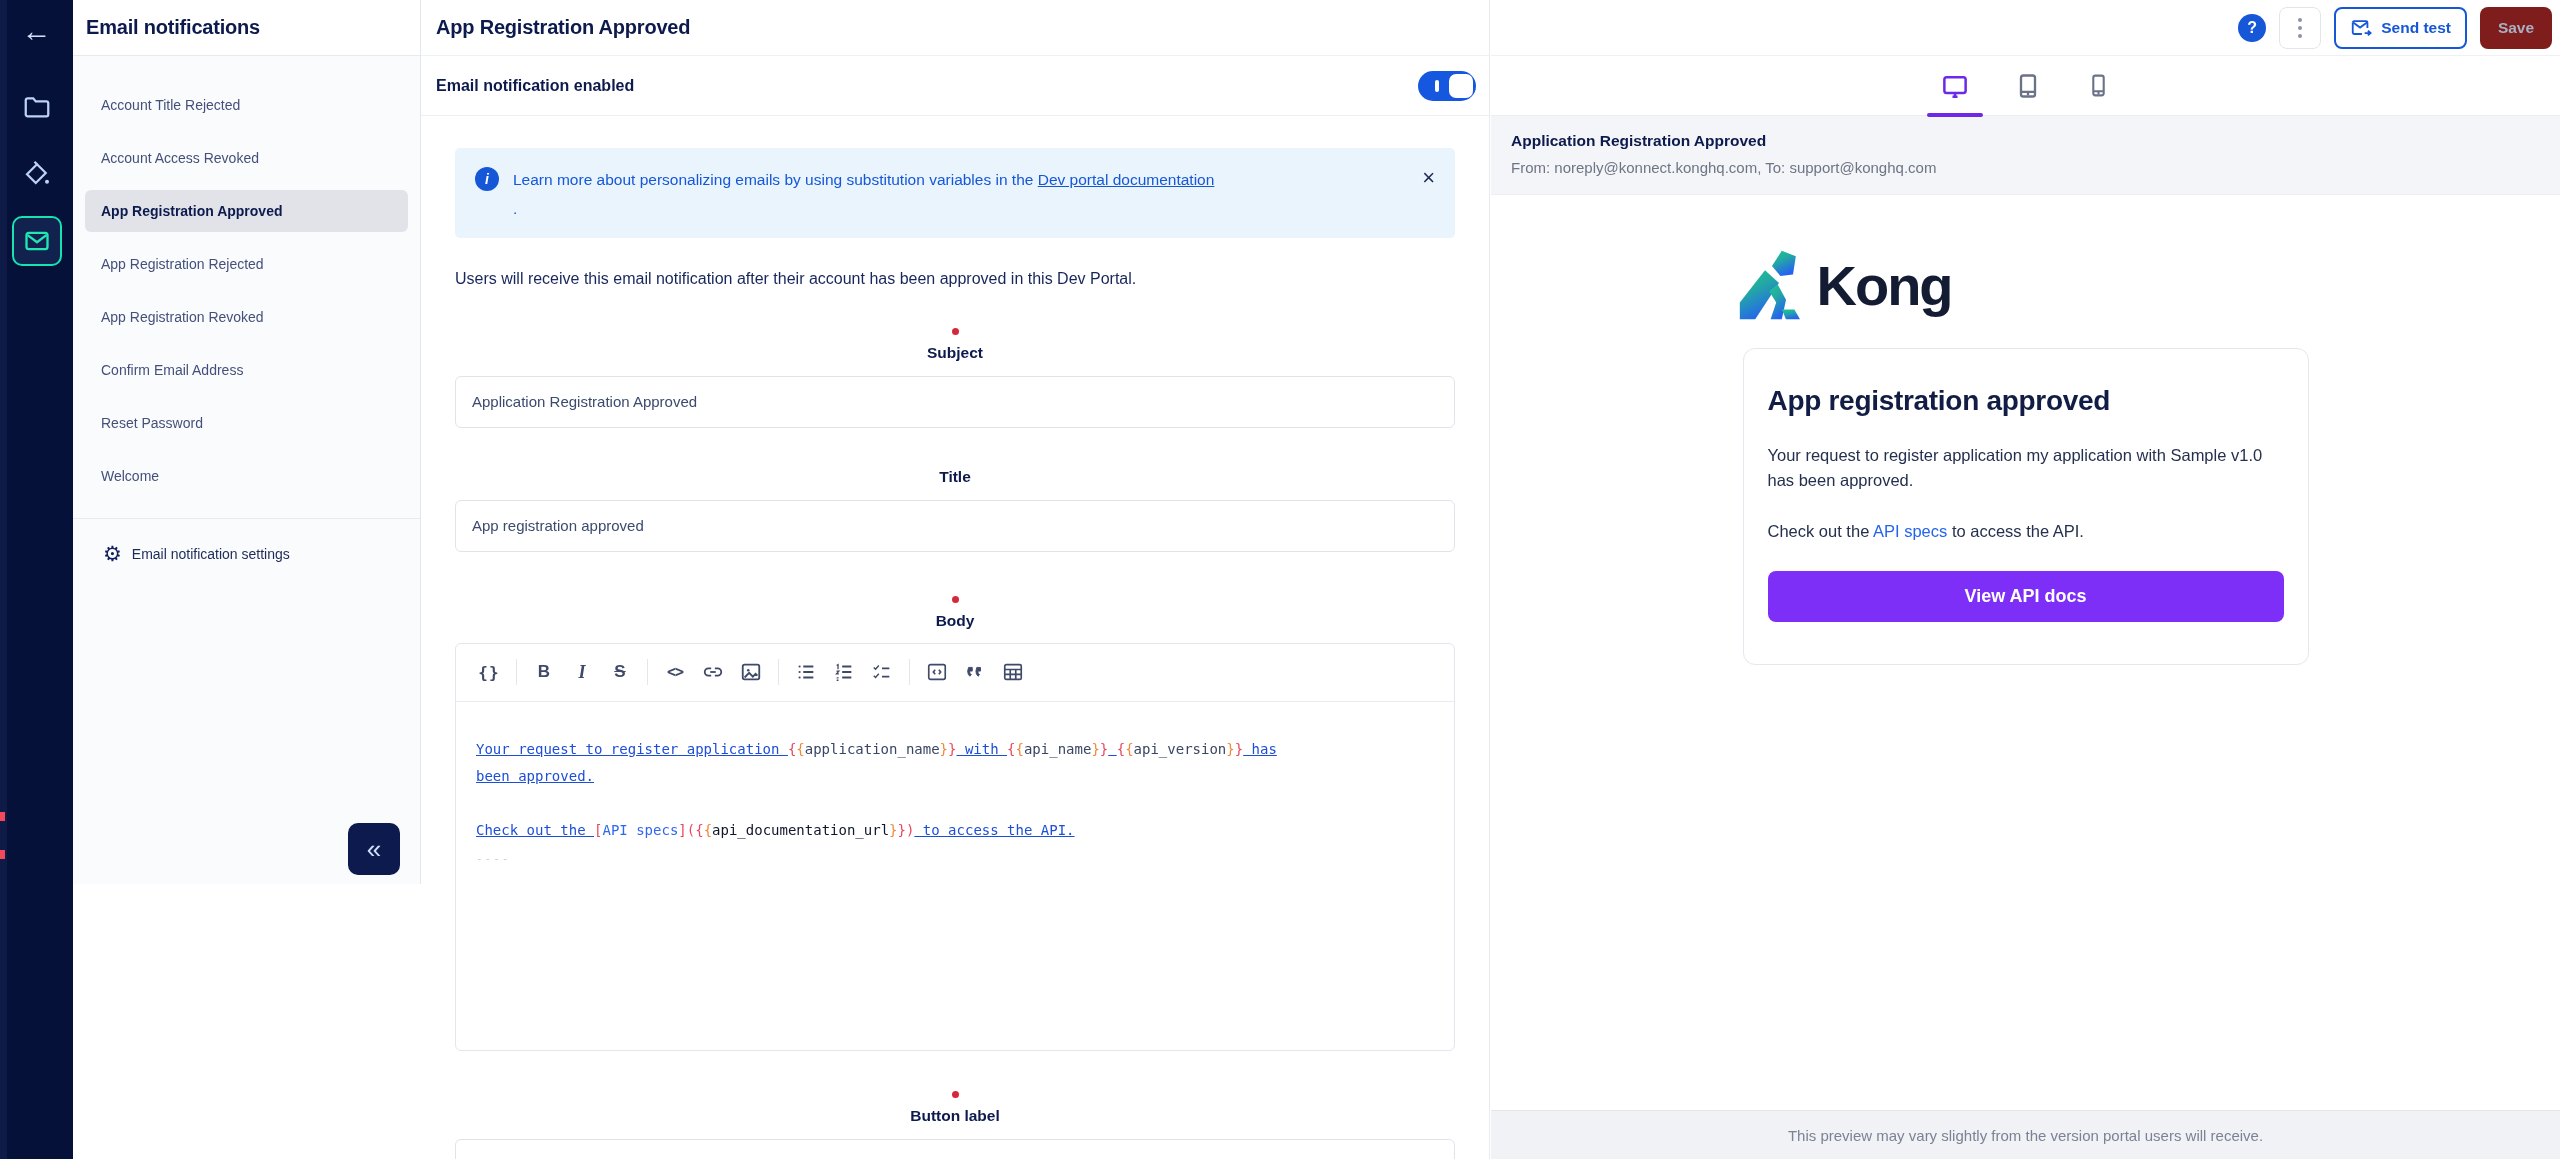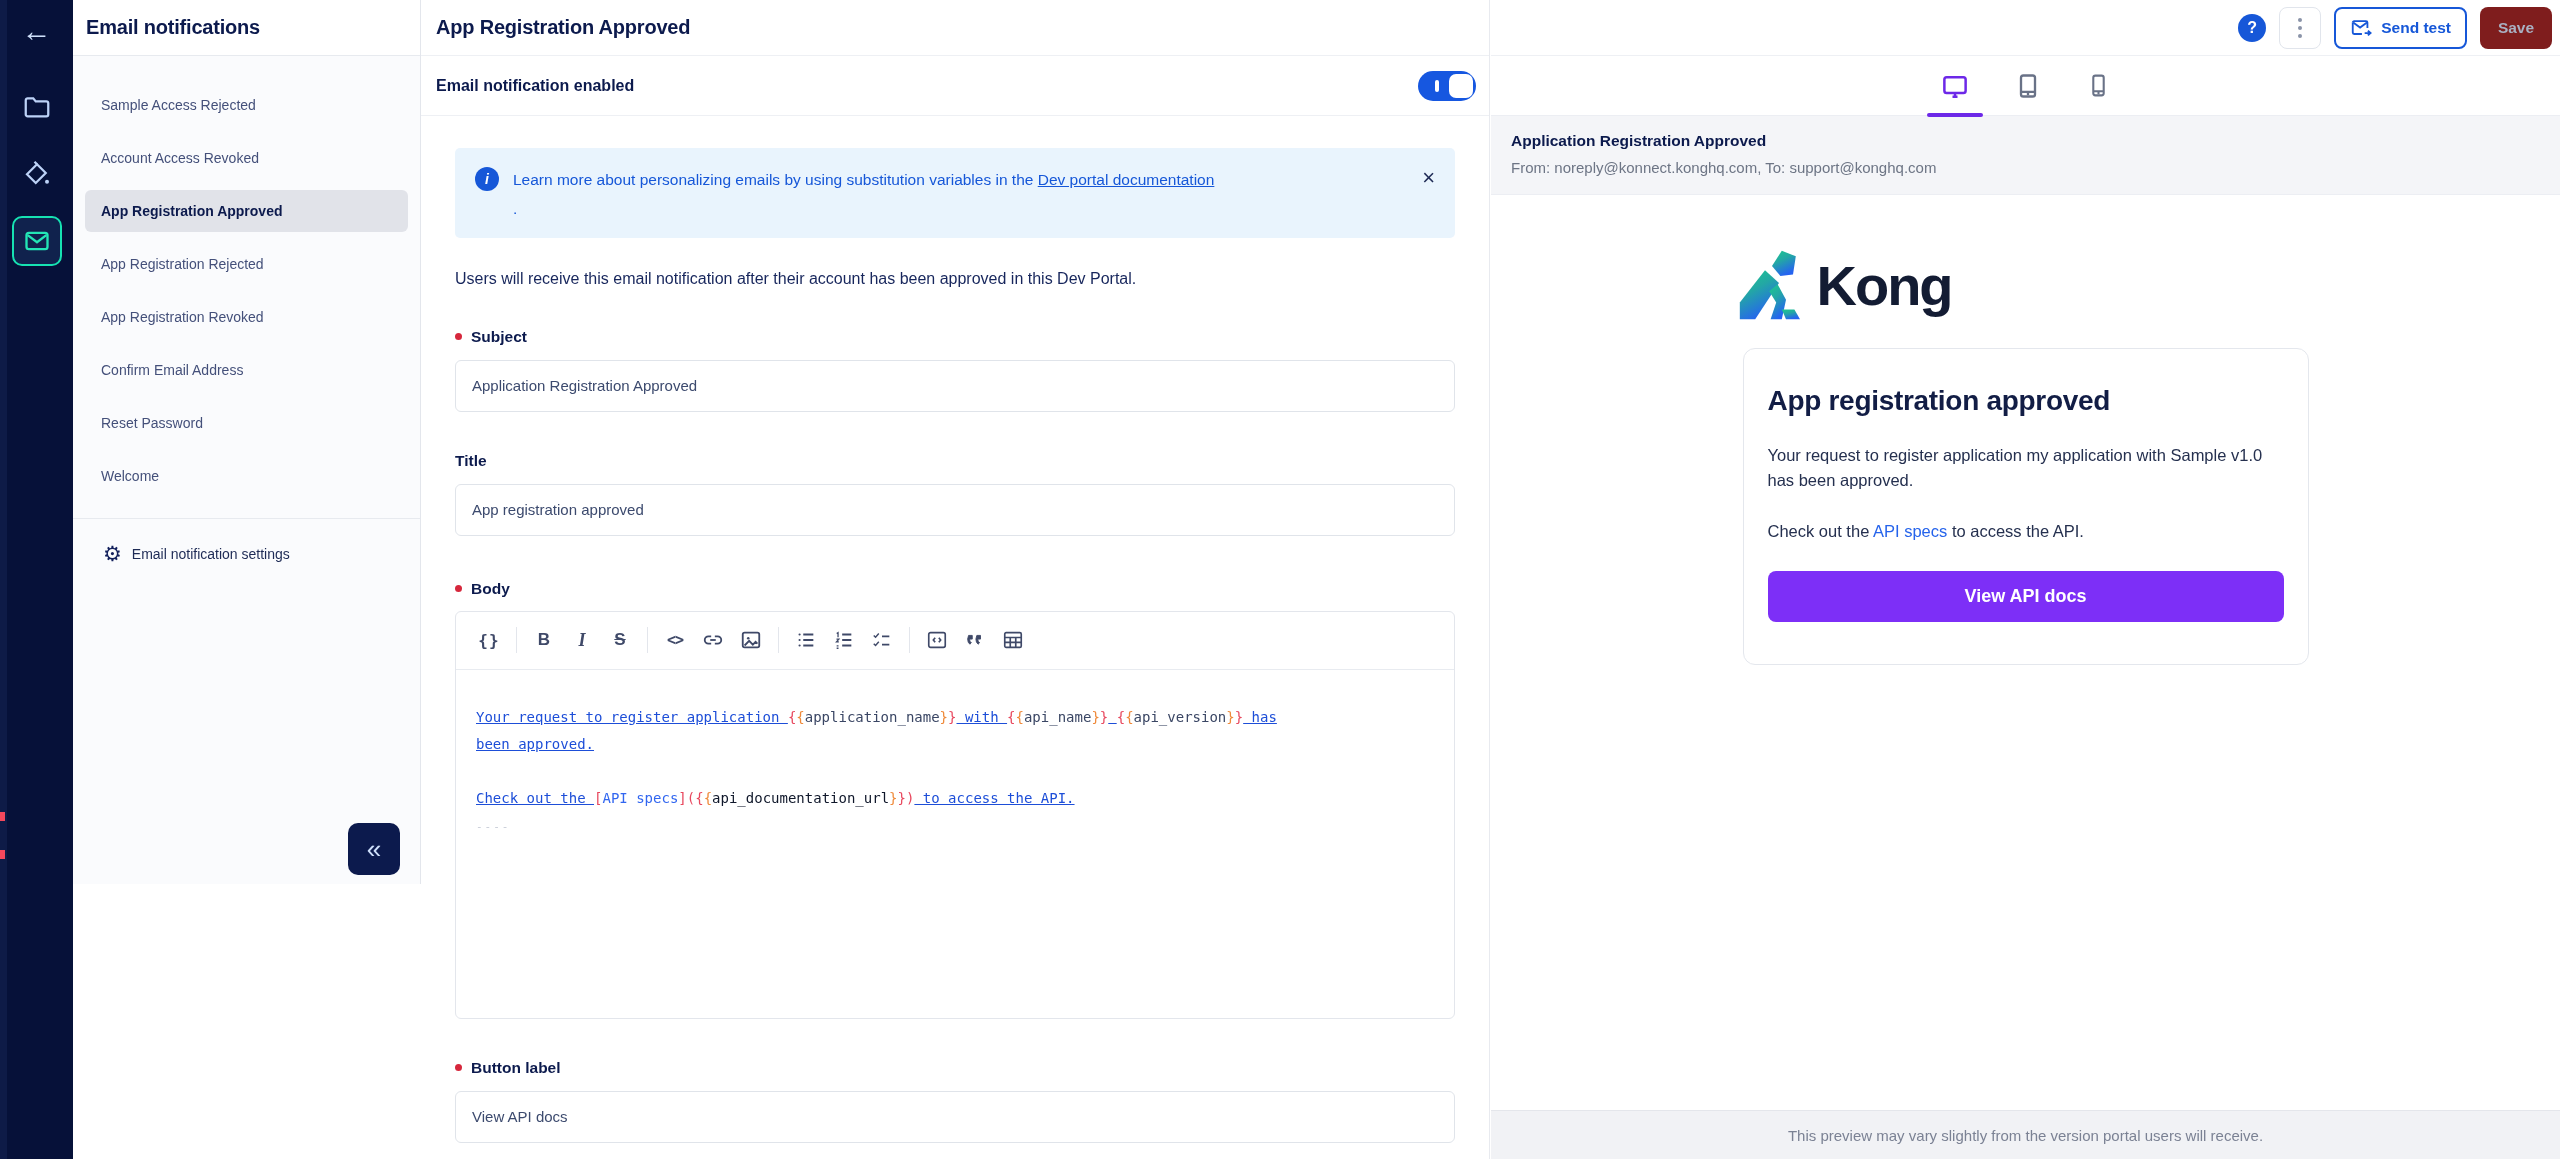--- a/index.html
+++ b/index.html
@@ -41,21 +41,21 @@
 
   .main-scroll { padding:32px 34px 0 34px; }
   .banner { background:#e9f4fd; border-radius:5px; padding:17px 20px 14px 20px; display:flex; align-items:flex-start; }
   .info-icon { flex:0 0 auto; width:24px; height:24px; border-radius:50%; background:#1657d8; color:#fff; font-size:14px; font-weight:700; font-style:italic; display:flex; align-items:center; justify-content:center; margin-top:2px; }
   .banner-text { flex:1; margin-left:14px; font-size:15.5px; line-height:1.9; color:#1657d8; }
   .banner-text a { color:#1657d8; text-decoration:underline; cursor:pointer; }
   .banner-close { flex:0 0 auto; font-size:22px; color:#1e2a55; cursor:pointer; margin-left:12px; line-height:1.2; }
 
   .description { margin-top:32px; font-size:16px; color:#17265c; }
 
-  .field-label { margin-top:40px; display:flex; align-items:center; gap:9px; font-size:15.5px; font-weight:700; }
+  .field-label { margin-top:40px; display:flex; align-items:center; gap:9px; font-size:15.5px; font-weight:700;flex-direction:column; }
   .req-dot { width:7px; height:7px; border-radius:50%; background:#d6273c; }
   .text-input { margin-top:14px; height:52px; border:1px solid #e0e4ea; border-radius:6px; background:#fff; display:flex; align-items:center; padding-left:16px; font-size:15px; color:#3c4a6e; }
 
   .editor { margin-top:13px; border:1px solid #e3e6ec; border-radius:6px; }
   .editor-toolbar { height:58px; border-bottom:1px solid #e8ebf0; display:flex; align-items:center; padding:0 14px; color:#3f4968; }
   .tb-btn { width:38px; height:38px; display:flex; align-items:center; justify-content:center; border-radius:5px; cursor:pointer; font-size:17px; font-weight:700; }
   .tb-btn svg { stroke:#3f4968; }
   .tb-sep { width:1px; height:26px; background:#e3e6ec; margin:0 8px; }
   .tb-braces { font-family:"DejaVu Sans Mono", monospace; font-weight:700; font-size:16px; letter-spacing:1px; }
   .tb-italic { font-style:italic; font-family:"Liberation Serif", serif; font-size:18px; }
@@ -131,21 +131,21 @@
       </svg>
     </div>
   </div>
 </div>
 
 <div class="listpanel">
   <div class="listpanel-header">
     <div class="listpanel-title">Email notifications</div>
   </div>
   <div class="nav-list">
-    <div class="nav-item">Sample Access Rejected</div>
+    <div class="nav-item">Account Title Rejected</div>
     <div class="nav-item">Account Access Revoked</div>
     <div class="nav-item selected">App Registration Approved</div>
     <div class="nav-item">App Registration Rejected</div>
     <div class="nav-item">App Registration Revoked</div>
     <div class="nav-item">Confirm Email Address</div>
     <div class="nav-item">Reset Password</div>
     <div class="nav-item">Welcome</div>
   </div>
   <div class="nav-divider"></div>
   <div class="settings-row">

